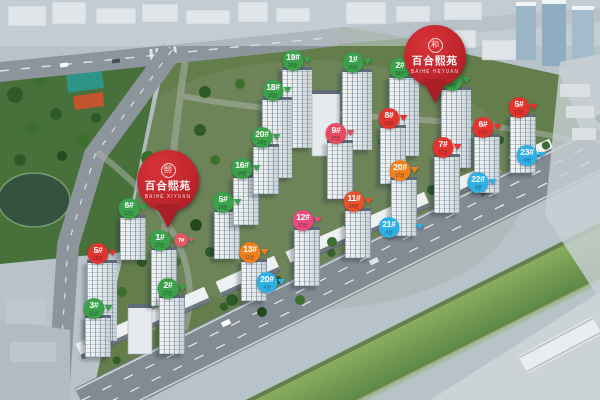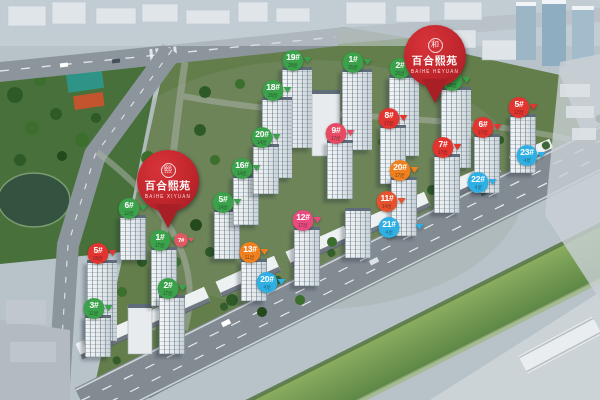--- a/index.html
+++ b/index.html
@@ -337,21 +337,21 @@
         </div>
         <div class="m-tail"></div>
       </div>
       <div class="marker" style="left: 404px; top: 181px; --c: #f0801e;">
         <div class="m-head">
           <div class="m-num">20#</div>
           <div class="m-floors">17层</div>
         </div>
         <div class="m-tail"></div>
       </div>
-      <div class="marker" style="left: 358px; top: 212px; margin-left: 33px; --c: #e6512e;">
+      <div class="marker" style="left: 358px; top: 212px; --c: #e6512e;">
         <div class="m-head">
           <div class="m-num">11#</div>
           <div class="m-floors">14层</div>
         </div>
         <div class="m-tail"></div>
       </div>
       <div class="marker" style="left: 307px; top: 231px; --c: #e84b80;">
         <div class="m-head">
           <div class="m-num">12#</div>
           <div class="m-floors">17层</div>

